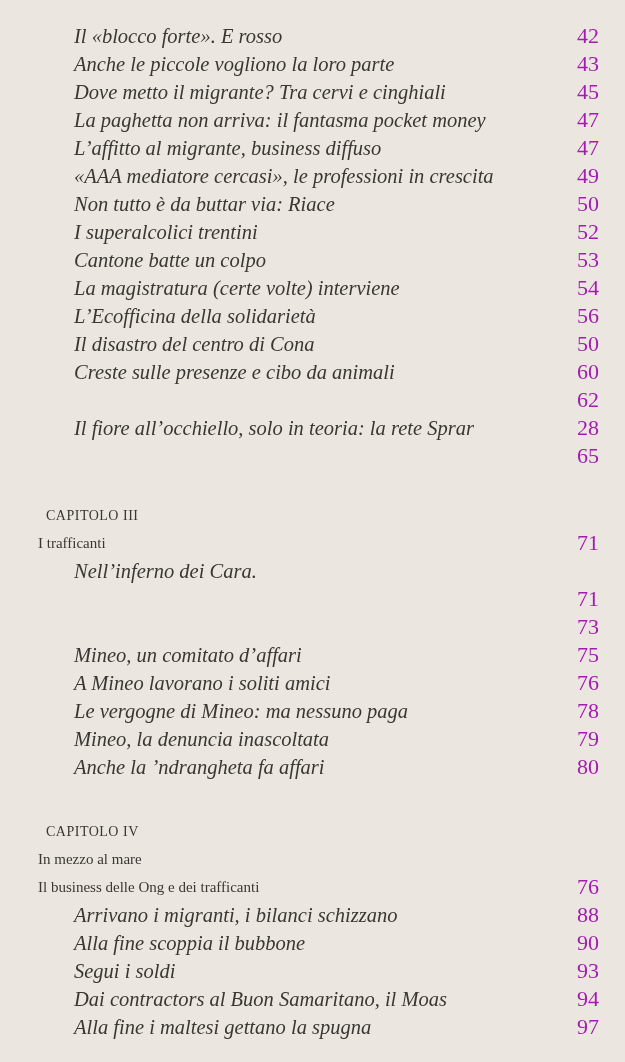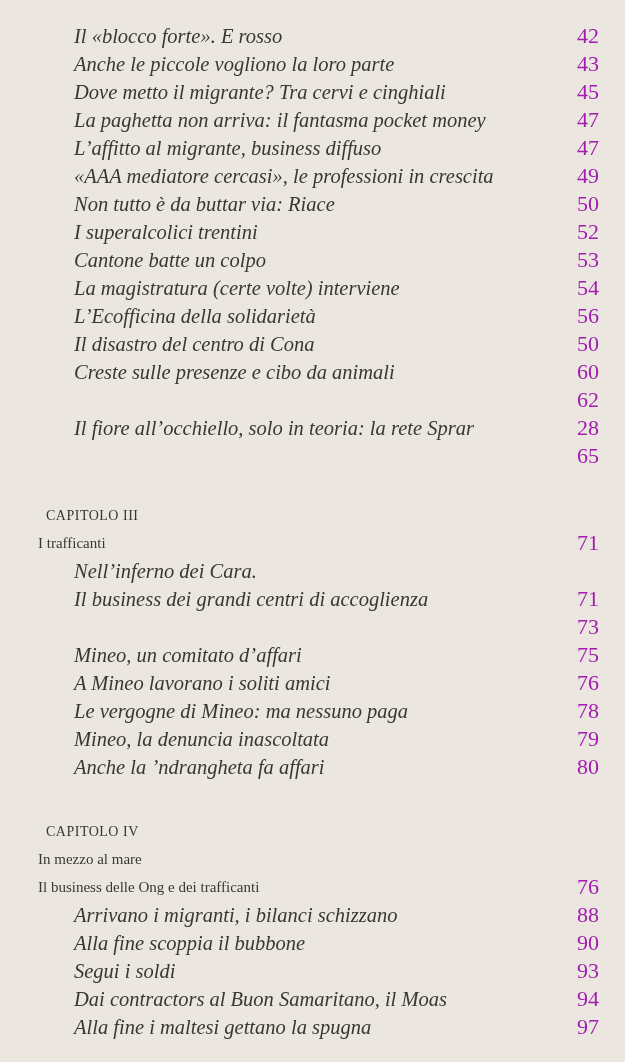--- a/index.html
+++ b/index.html
@@ -94,21 +94,20 @@
   <div class="cap" style="top:506px">CAPITOLO III</div>
   <div class="row main" style="top:529px">
       <span class="t">I trafficanti</span>
       <span class="p">71</span>
     </div>
   <div class="row" style="top:557px">
       <span class="t">Nell’inferno dei Cara.</span>
       <span class="p"></span>
     </div>
   <div class="row" style="top:585px">
-      <span class="t">Il business dei grandi centri di accoglienza</span>
       <span class="p">71</span>
     </div>
   <div class="row" style="top:613px">
       <span class="p">73</span>
     </div>
   <div class="row" style="top:641px">
       <span class="t">Mineo, un comitato d’affari</span>
       <span class="p">75</span>
     </div>
   <div class="row" style="top:669px">

